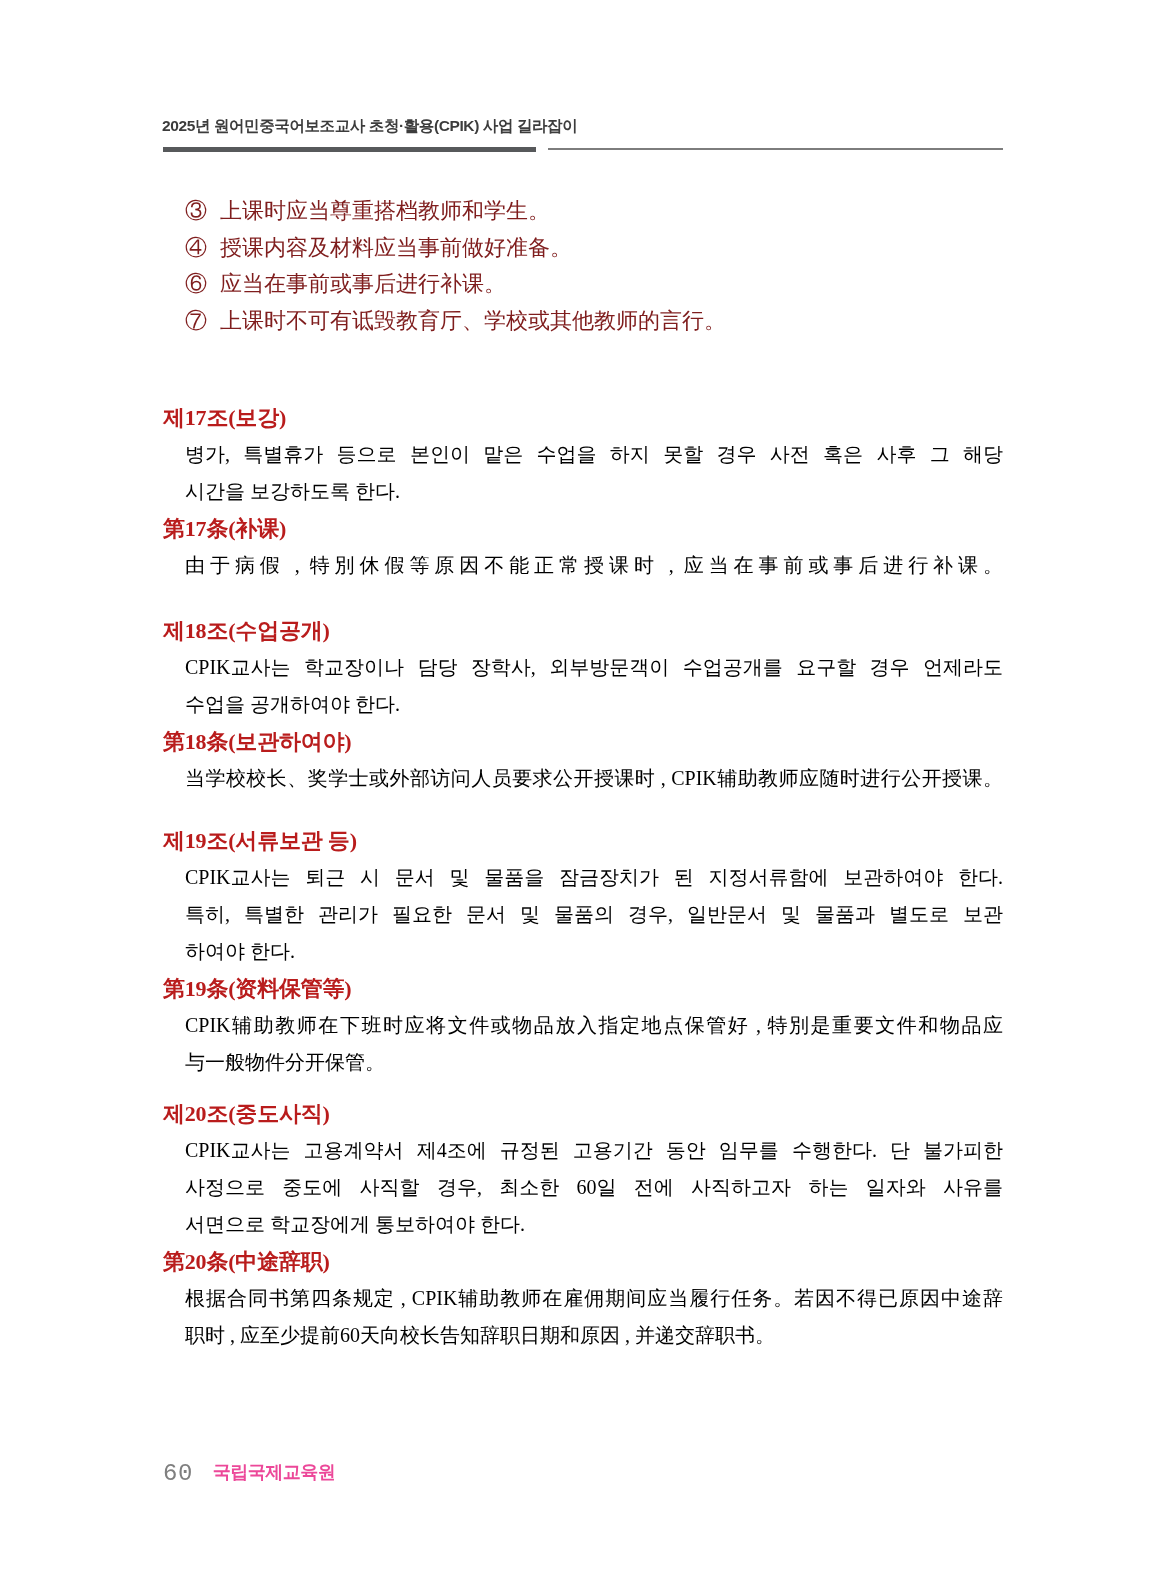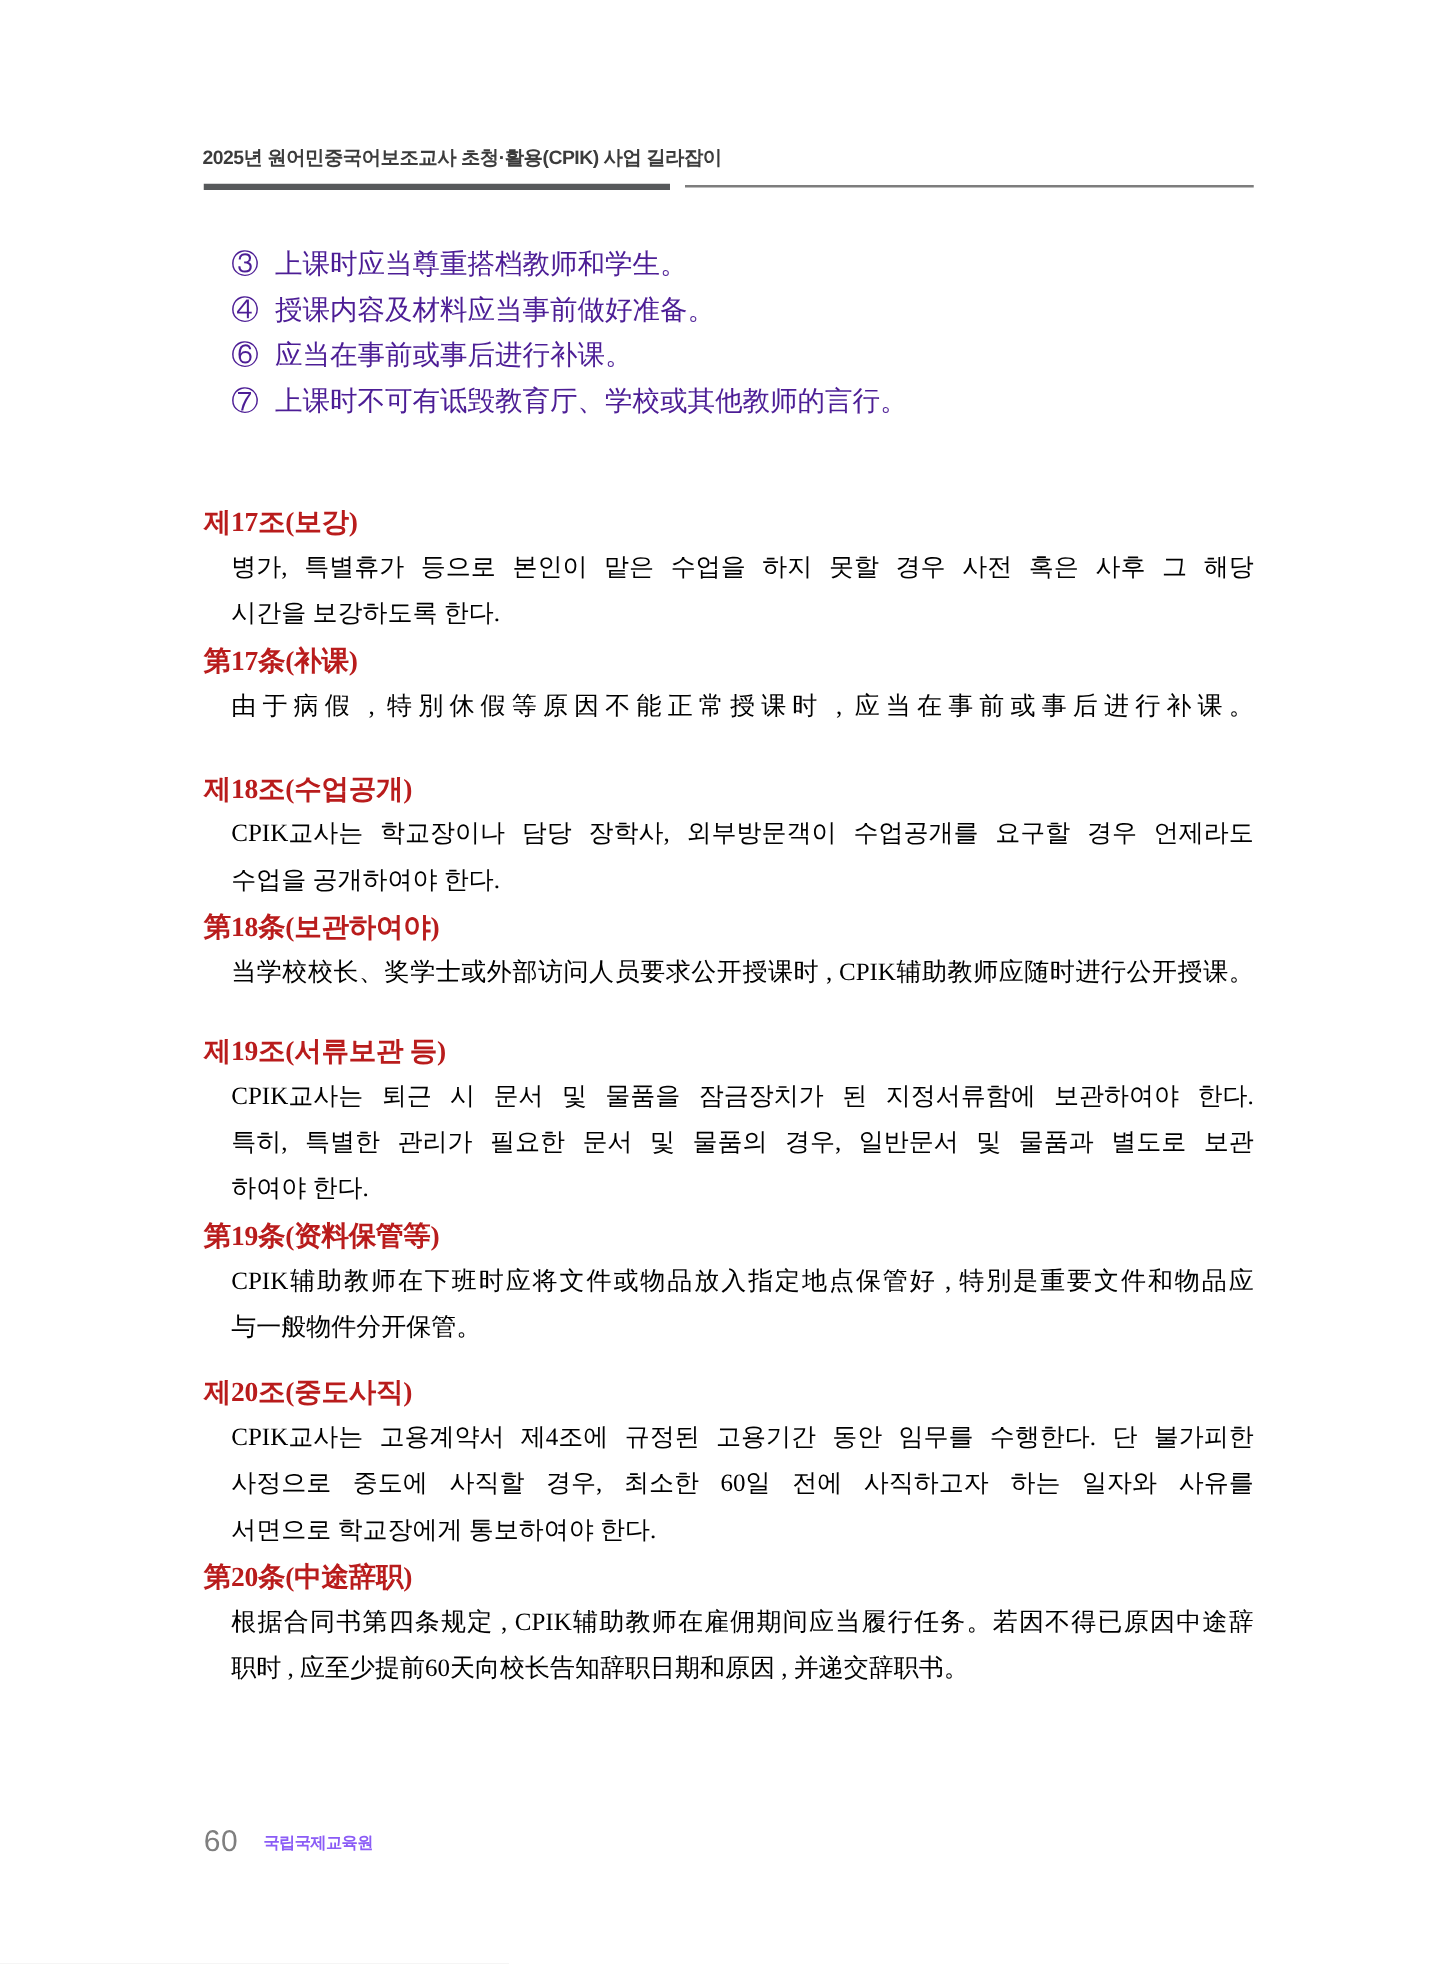--- a/index.html
+++ b/index.html
@@ -24,45 +24,45 @@
     position:absolute; left:163px; top:147px;
     width:373px; height:5px; background:#57595b;
   }
   .rule-thin {
     position:absolute; left:548px; top:148px;
     width:455px; height:2px; background:#7d7d7d;
   }
   
   .intro-list {
     position:absolute; left:185px; top:193px; width:820px;
-    font-size:22px; line-height:36.6px; color:#4c1d95;
+    font-size:22px; line-height:36.6px; color:#7f1d1d;
     white-space:nowrap;
   }
   .intro-item .num { margin-right:13px; }
   
   .section { position:absolute; left:163px; width:840px; }
   .s17 { top:399px; }
   .s18 { top:612px; }
   .s19 { top:822px; }
   .s20 { top:1095px; }
   .sec-heading {
     font-size:22px; font-weight:bold; line-height:37px;
     color:#b91c1c; letter-spacing:-0.2px; white-space:nowrap;
   }
   .sec-body { padding-left:22px; }
   .line { font-size:20px; line-height:37px; color:#000000; }
   .line.j { text-align:justify; text-align-last:justify; }
   
   .footer {
     position:absolute; left:163px; top:1460px;
-    display:flex; align-items:center; gap:20px;
-    font-family:Liberation Sans, sans-serif;
+    display:flex; align-items:flex-start; gap:20px;
+    font-family:Liberation Mono, monospace;
   }
   .footer .page-num { font-size:24px; color:#7f7f7f; letter-spacing:0.5px; }
-  .footer .org { font-size:13px; font-weight:700; color:#8b5cf6; letter-spacing:-0.5px; }
+  .footer .org { font-size:18px; font-weight:700; color:#ec4899; letter-spacing:-0.5px; }
 </style>
 </head>
 <body>
 
 <div class="page">
 
   <div class="running-header">2025년 원어민중국어보조교사 초청·활용(CPIK) 사업 길라잡이</div>
   <div class="rule-thick"></div>
   <div class="rule-thin"></div>
 

